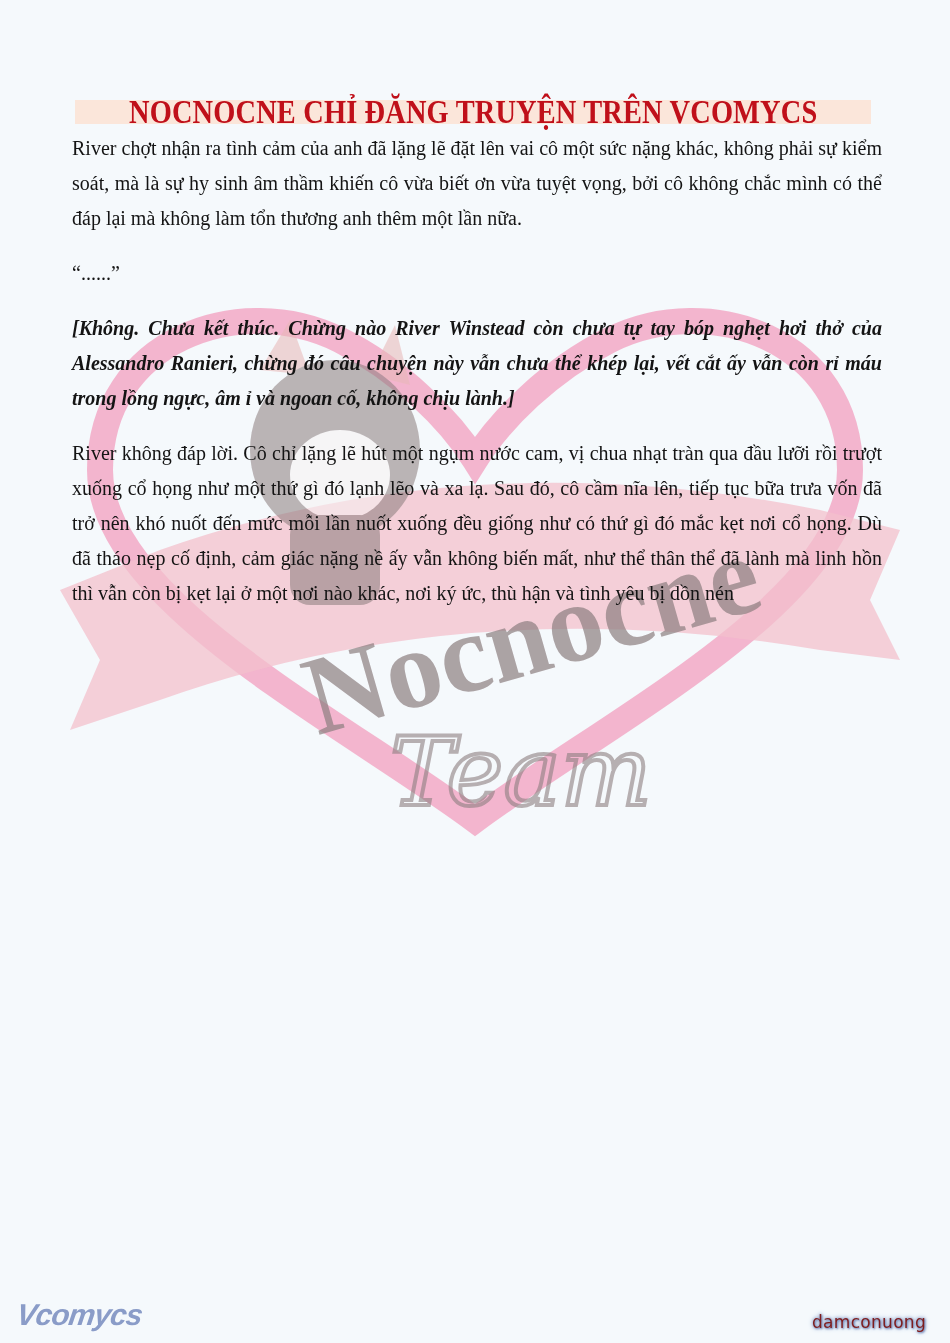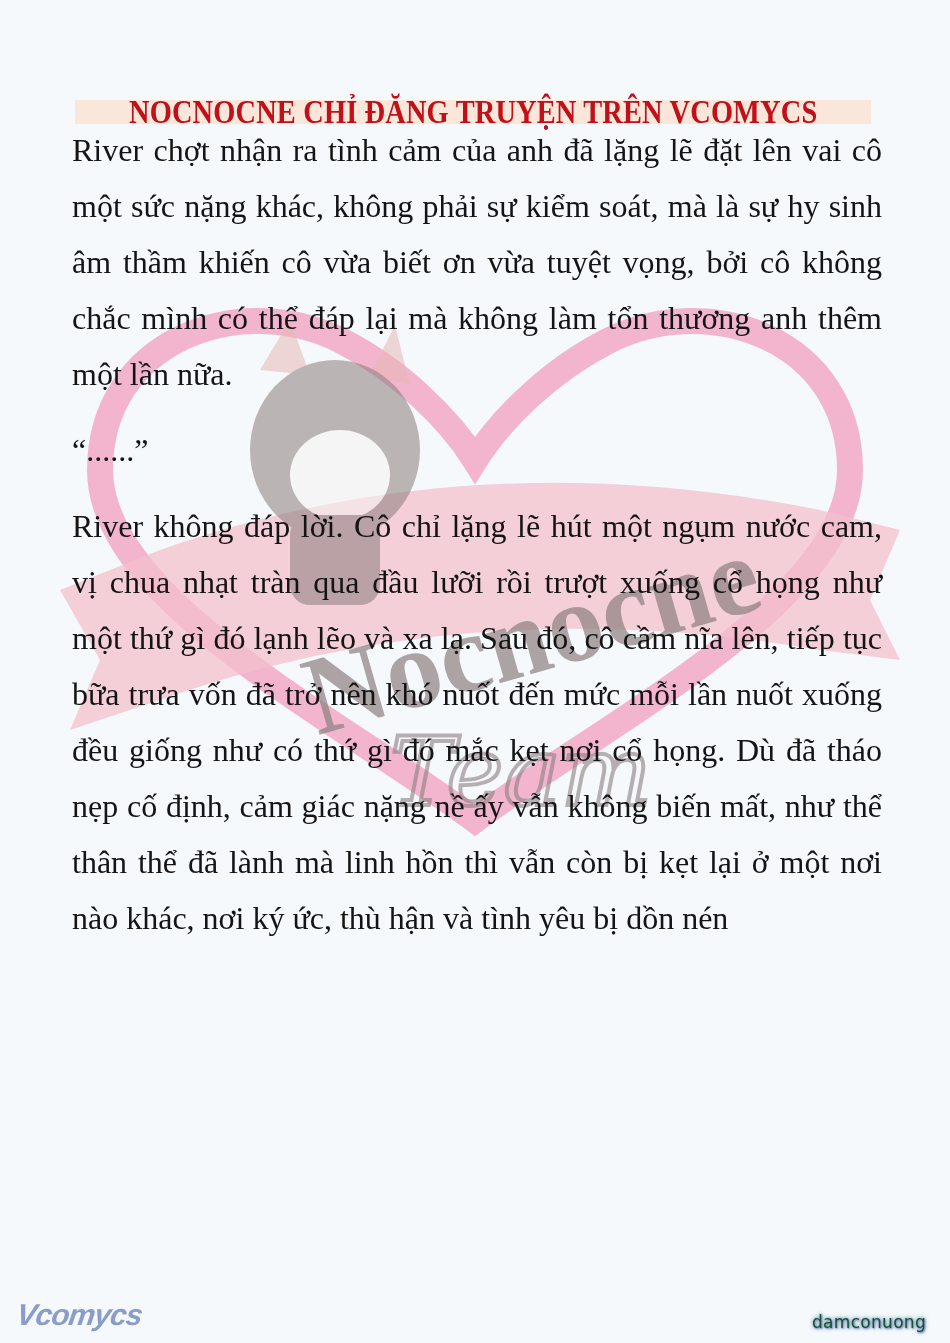--- a/index.html
+++ b/index.html
@@ -49,24 +49,24 @@
       transform: scaleX(0.86);
       white-space: nowrap;
     }
     .body-text {
       position: absolute;
       left: 72px;
       top: 118px;
       width: 810px;
     }
     .para {
-      font-size: 32px;
-      line-height: 56px;
+      font-size: 20px;
+      line-height: 35px;
       text-align: justify;
-      margin: 4px 0 20px 0;
+      margin: 13px 0 20px 0;
     }
     .para.italic {
       font-style: italic;
       font-weight: bold;
     }
     .para.tight-after {
       margin-bottom: 18px;
     }
     .footer-logo {
       position: absolute;
@@ -79,21 +79,21 @@
       color: #8a9cc8;
       letter-spacing: -1px;
       transform: skewX(-8deg);
     }
     .footer-credit {
       position: absolute;
       left: 812px;
       top: 1312px;
       font-family: "DejaVu Sans", "Liberation Sans", sans-serif;
       font-size: 17px;
-      color: #14532d;
+      color: #7f1d1d;
       letter-spacing: 0.3px;
       text-shadow: 0 0 3px #7f96c4, 0 0 5px #7f96c4, 1px 1px 2px #6d84b6;
     }
   </style>
 </head>
 <body>
 
 <svg class="watermark" viewBox="0 0 870 560" xmlns="http://www.w3.org/2000/svg">
 
   <path d="M435 520 C 300 420, 60 300, 60 170 C 60 40, 200 -10, 300 40 C 360 70, 410 120, 435 160 C 460 120, 510 70, 570 40 C 670 -10, 810 40, 810 170 C 810 300, 570 420, 435 520 Z" fill="none" stroke="#f2a9c6" stroke-width="26" opacity="0.85"></path>
@@ -113,18 +113,19 @@
 </svg>
 
 <div class="page">
   <div class="title-banner">
     <span class="title-text">NOCNOCNE CHỈ ĐĂNG TRUYỆN TRÊN VCOMYCS</span>
   </div>
 
   <div class="body-text">
     <p class="para">River chợt nhận ra tình cảm của anh đã lặng lẽ đặt lên vai cô một sức nặng khác, không phải sự kiểm soát, mà là sự hy sinh âm thầm khiến cô vừa biết ơn vừa tuyệt vọng, bởi cô không chắc mình có thể đáp lại mà không làm tổn thương anh thêm một lần nữa.</p>
     <p class="para">“......”</p>
+    <p class="para italic">[Không. Chưa kết thúc. Chừng nào River Winstead còn chưa tự tay bóp nghẹt hơi thở của Alessandro Ranieri, chừng đó câu chuyện này vẫn chưa thể khép lại, vết cắt ấy vẫn còn rỉ máu trong lồng ngực, âm ỉ và ngoan cố, không chịu lành.]</p>
     <p class="para">River không đáp lời. Cô chỉ lặng lẽ hút một ngụm nước cam, vị chua nhạt tràn qua đầu lưỡi rồi trượt xuống cổ họng như một thứ gì đó lạnh lẽo và xa lạ. Sau đó, cô cầm nĩa lên, tiếp tục bữa trưa vốn đã trở nên khó nuốt đến mức mỗi lần nuốt xuống đều giống như có thứ gì đó mắc kẹt nơi cổ họng. Dù đã tháo nẹp cố định, cảm giác nặng nề ấy vẫn không biến mất, như thể thân thể đã lành mà linh hồn thì vẫn còn bị kẹt lại ở một nơi nào khác, nơi ký ức, thù hận và tình yêu bị dồn nén</p>
   </div>
 
   <div class="footer-logo">Vcomycs</div>
   <div class="footer-credit">damconuong</div>
 </div>
 
 </body></html>

